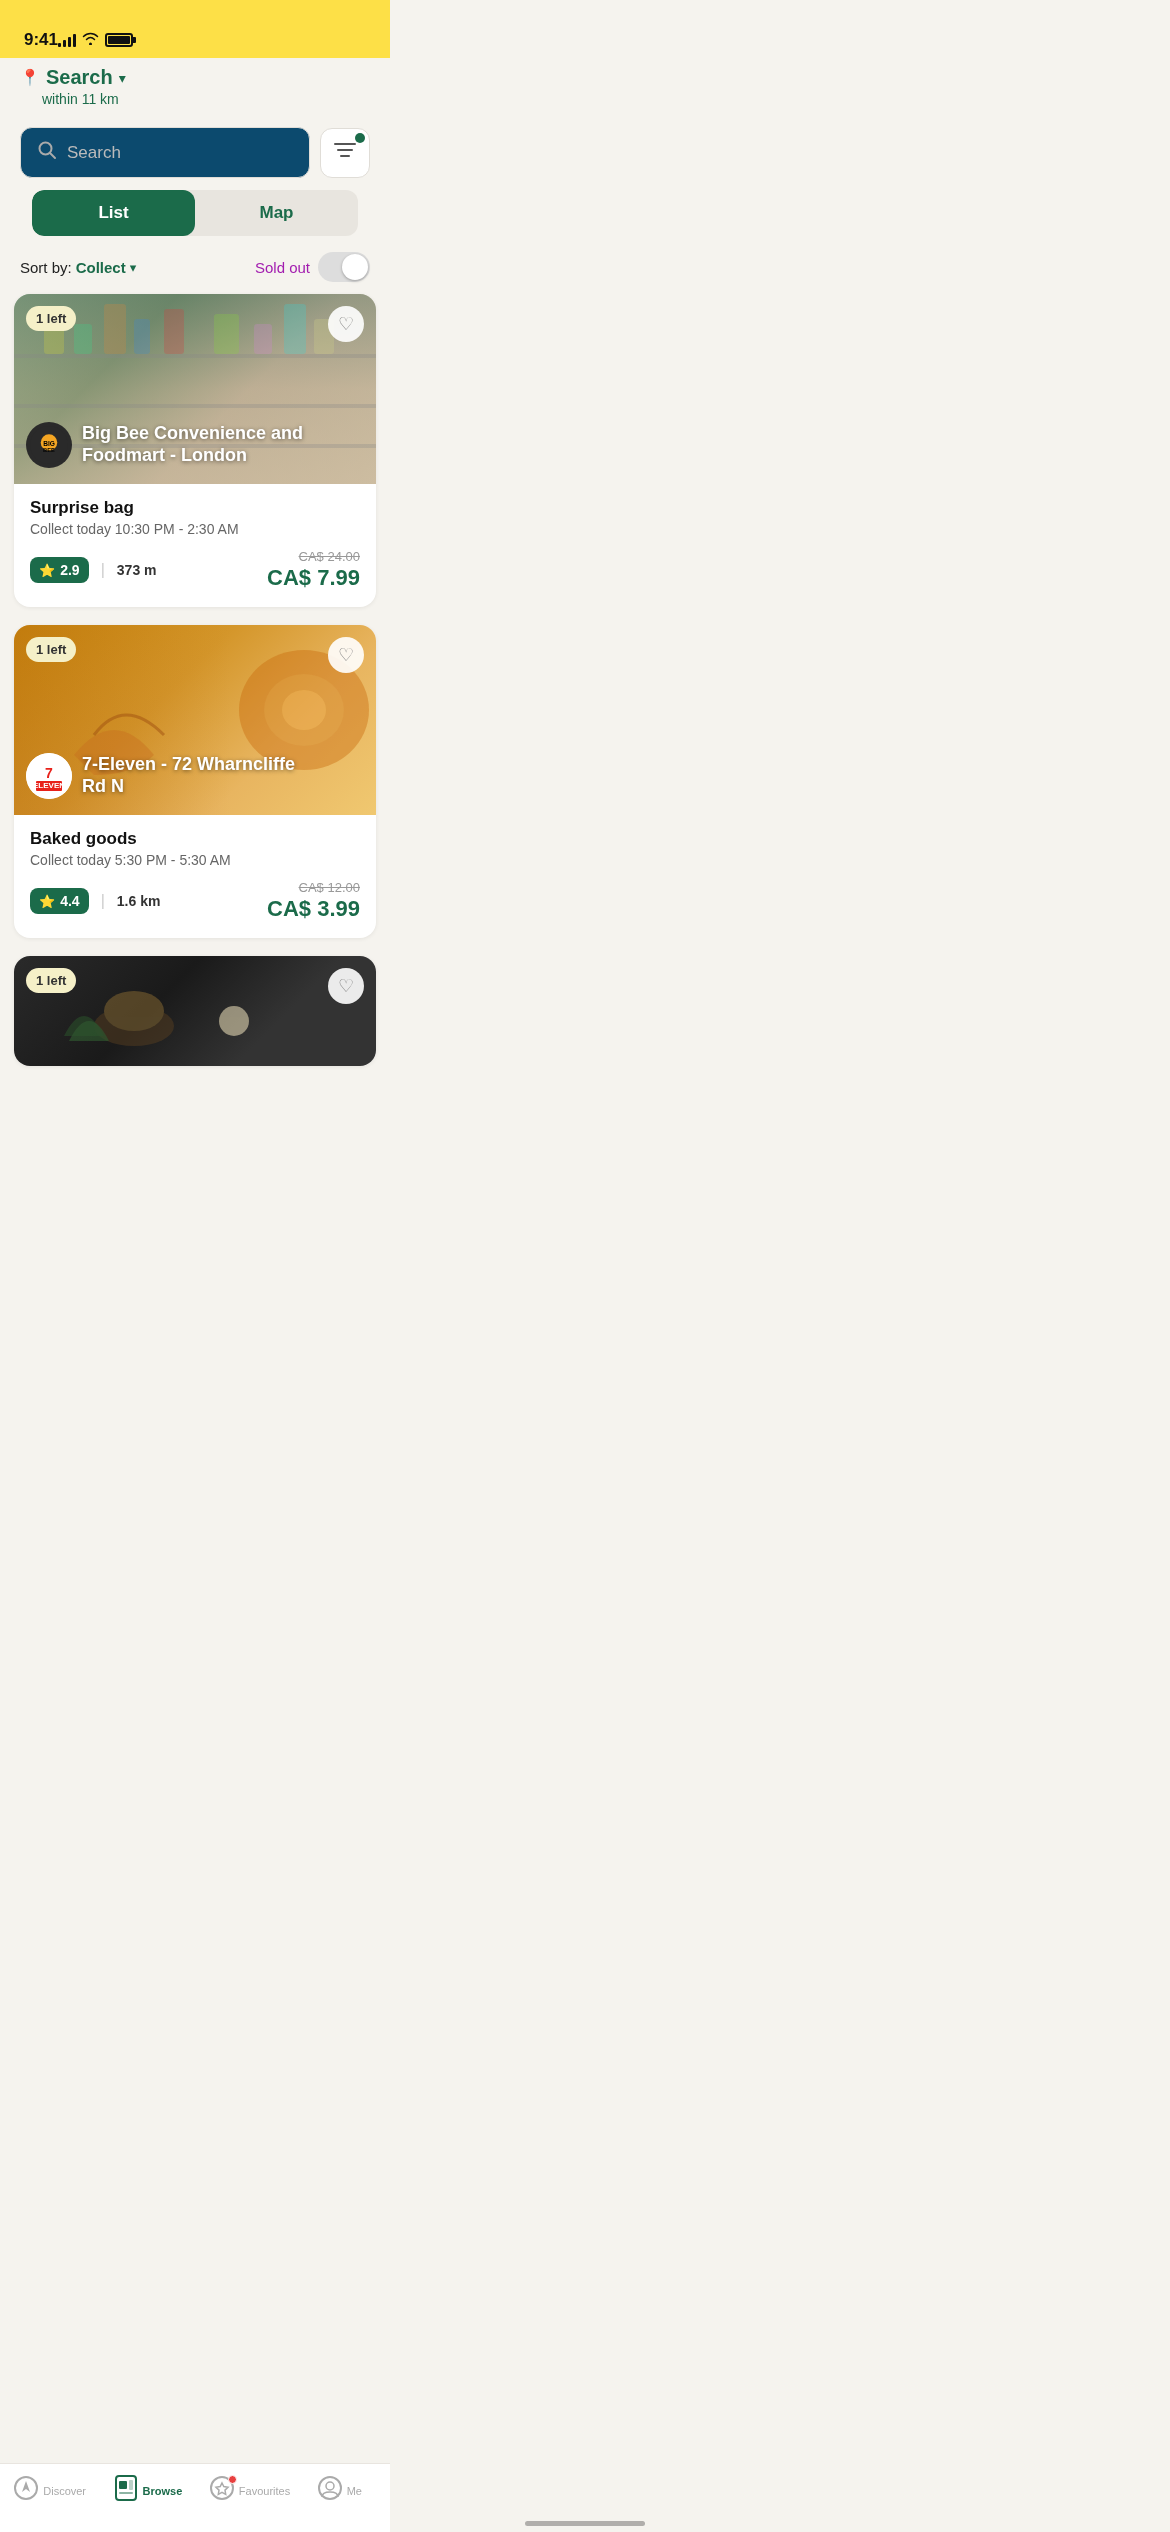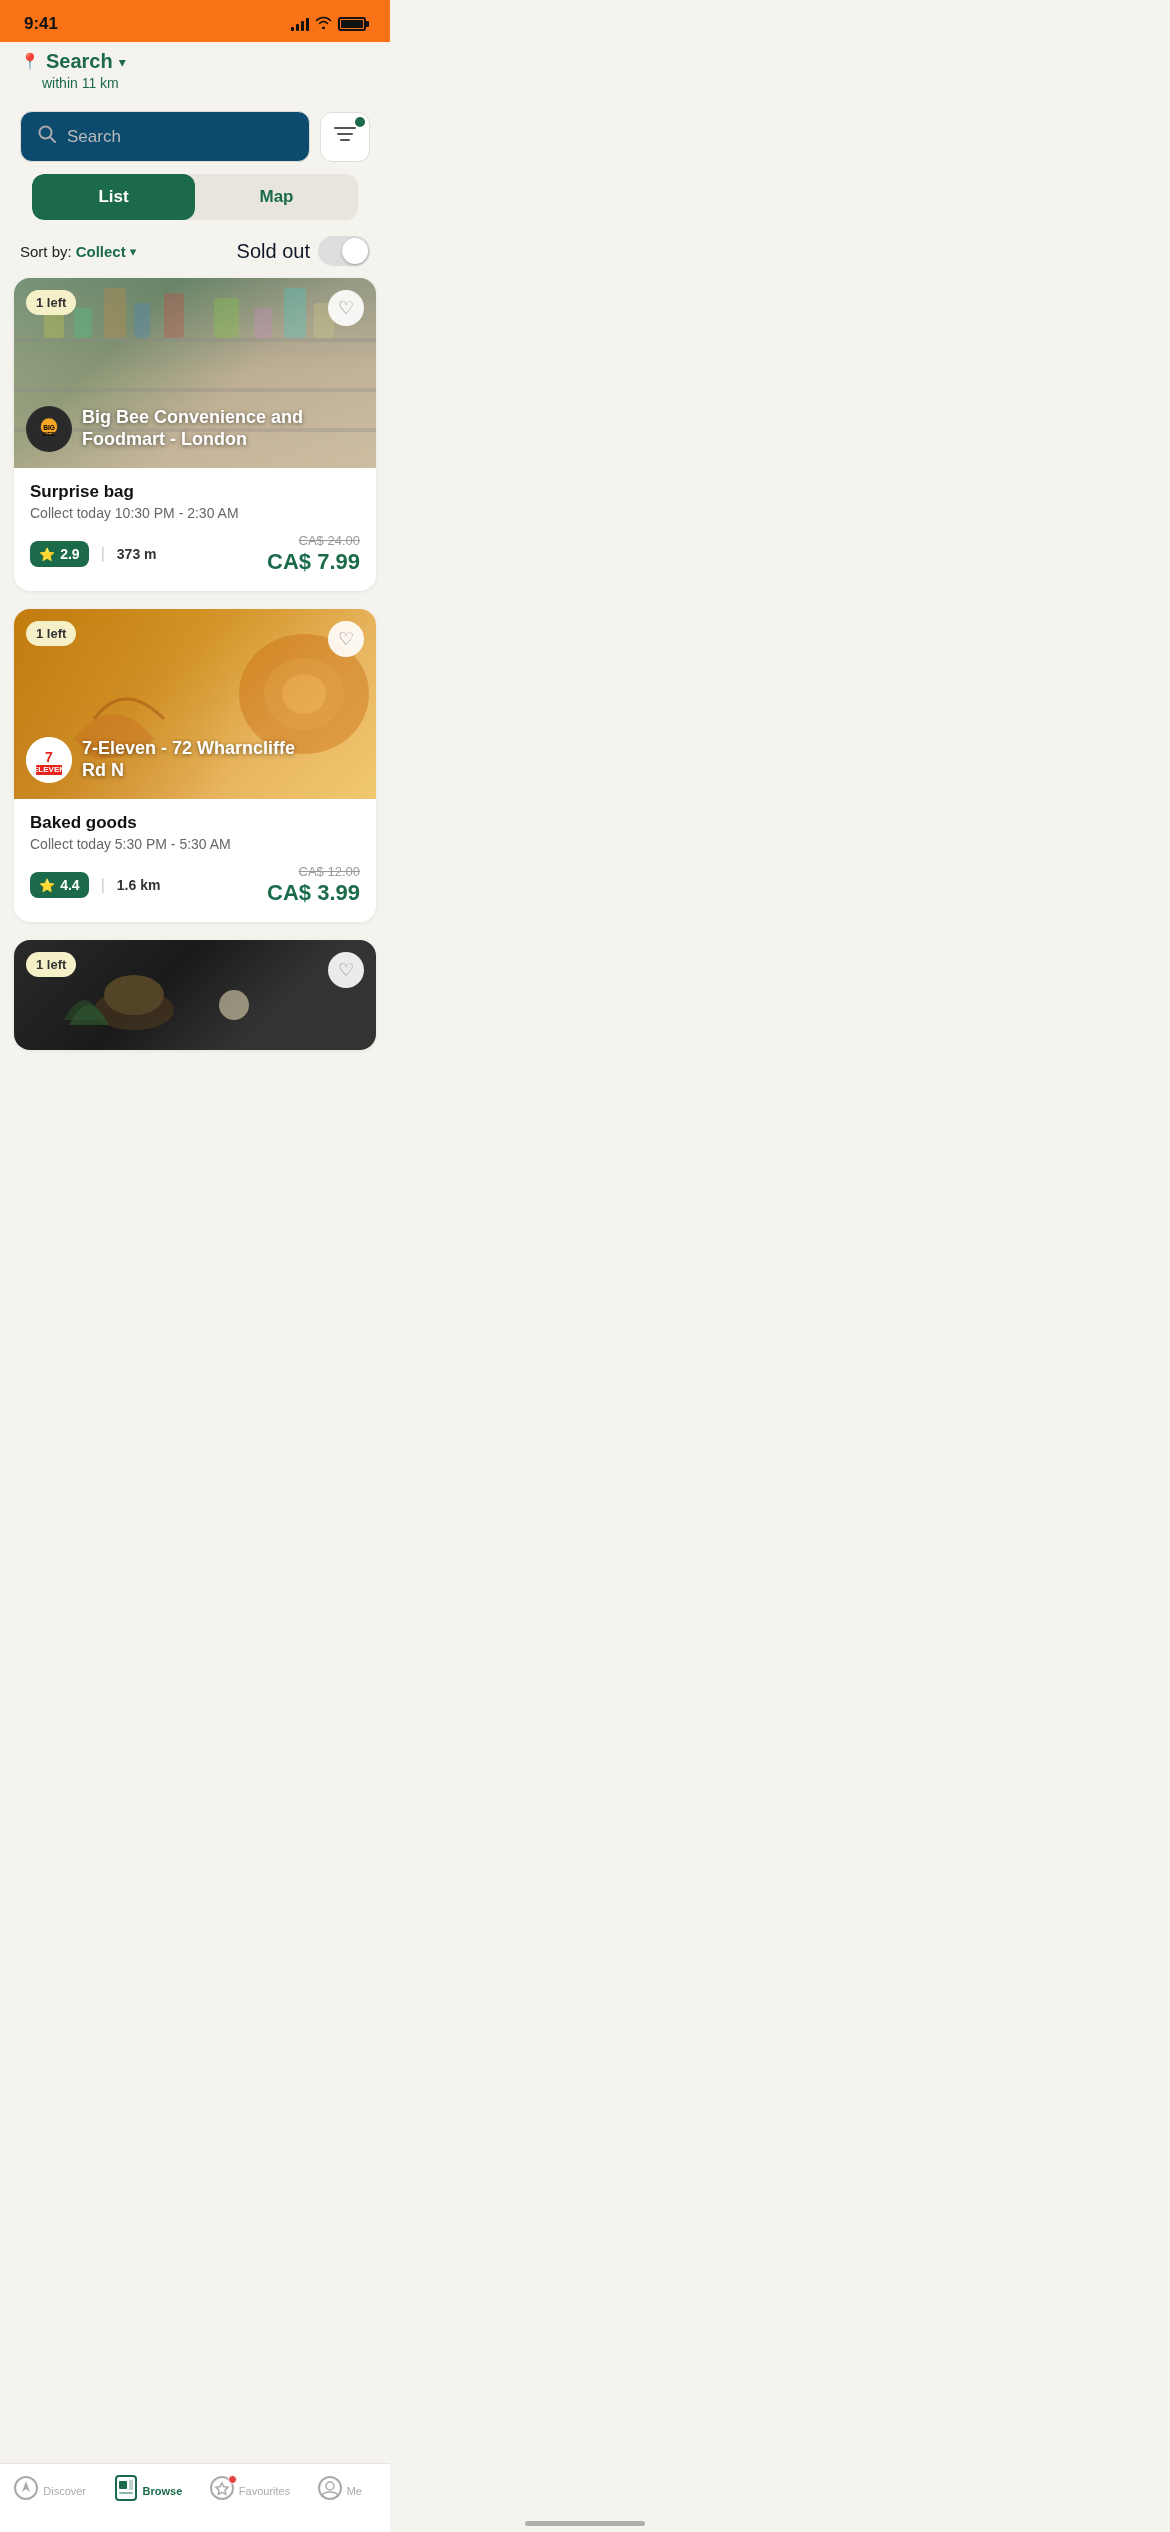--- a/index.html
+++ b/index.html
@@ -9,24 +9,23 @@
       background: #f5f3ee;
       width: 390px;
       min-height: 844px;
       overflow-x: hidden;
       position: relative;
     }
 
     
     .status-bar {
       display: flex;
-      justify-content: space-between;
-      align-items: center;
-      padding: 14px 24px 8px;
-      background: #f97316;
+      align-items: center;
+      padding: 30px 24px 8px;
+      background: #fde047;
     }
     .status-time {
       font-size: 17px;
       font-weight: 700;
       color: #111;
     }
     .status-icons {
       display: flex;
       align-items: center;
       gap: 6px;
@@ -205,22 +204,22 @@
     .sort-chevron {
       font-size: 13px;
       color: #1b6b4a;
     }
     .sold-out-row {
       display: flex;
       align-items: center;
       gap: 8px;
     }
     .sold-out-label {
-      font-size: 20px;
-      color: #0f172a;
+      font-size: 15px;
+      color: #a21caf;
     }
     .toggle-switch {
       width: 52px;
       height: 30px;
       background: #ddd;
       border-radius: 15px;
       position: relative;
     }
     .toggle-thumb {
       width: 26px;

